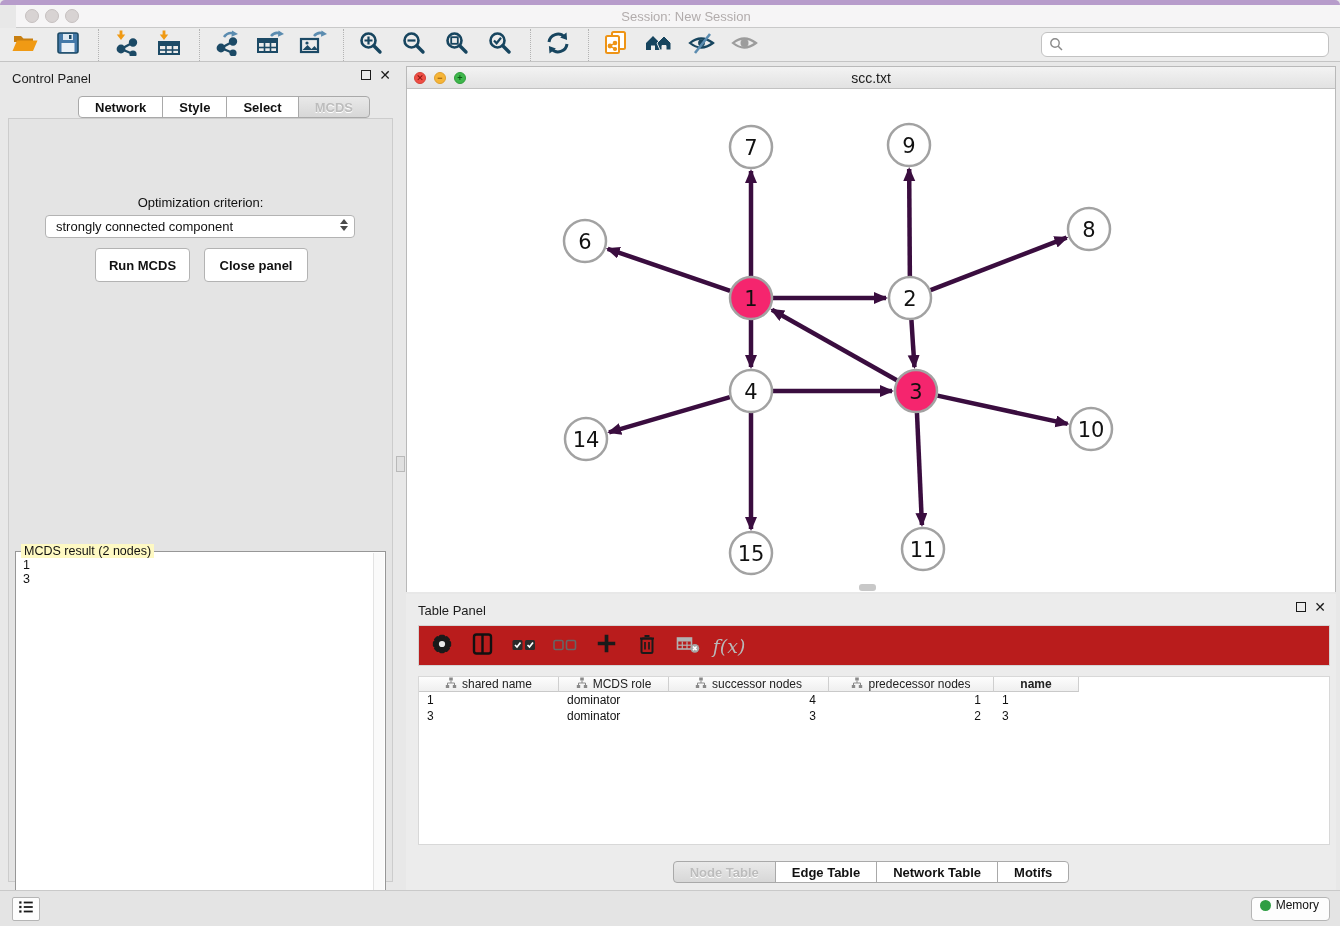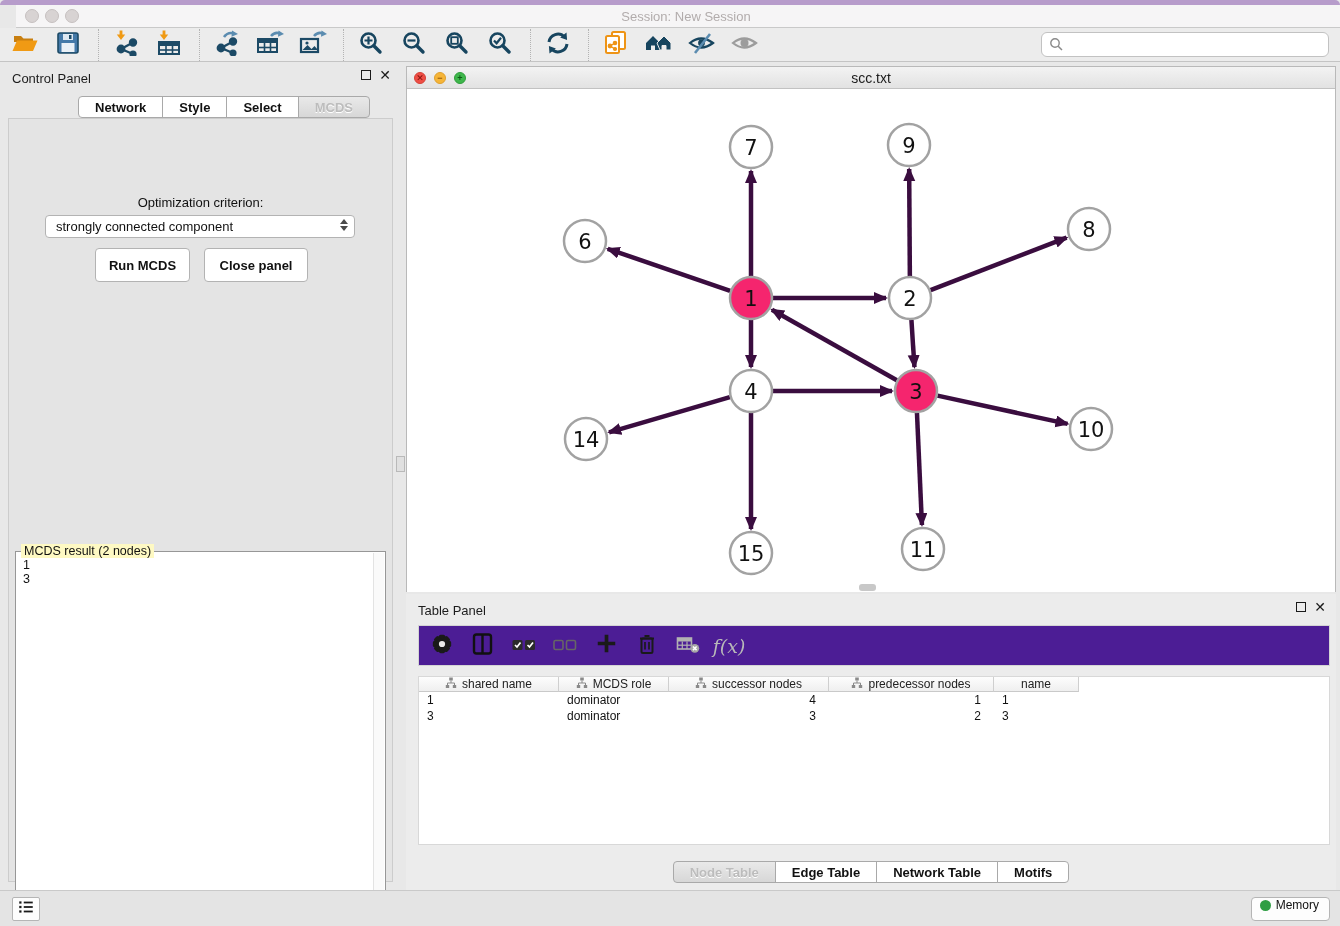--- a/index.html
+++ b/index.html
@@ -62,21 +62,21 @@
   .traffic span { width:12px; height:12px; border-radius:50%; display:flex; align-items:center; justify-content:center; font-size:9px; font-weight:bold; }
   .tl-red { background:#ef4e45; border:1px solid #d44237; color:#7d120c; }
   .tl-yellow { background:#f6b538; border:1px solid #dfa02f; color:#93580a; }
   .tl-green { background:#3eb64b; border:1px solid #2f9e3c; color:#0c5c14; }
   .net-title { position:absolute; top:3px; width:100%; text-align:center; font-size:14px; color:#1c1c1c; }
   .net-canvas { position:absolute; left:0; top:22px; width:928px; height:503px; background:#fff; }
   .canvas-hthumb { position:absolute; left:452px; bottom:1px; width:17px; height:7px; background:#c8c8c8; border-radius:3px; }
 
   
   .table-panel { position:absolute; left:406px; top:594px; width:930px; height:296px; background:#ececec; }
-  .tp-toolbar { position:absolute; left:12px; top:31px; width:912px; height:41px; background:#4c1d95; border:1px solid #d4d4d4; display:flex; align-items:center; padding-left:10px; gap:15px; }
+  .tp-toolbar { position:absolute; left:12px; top:31px; width:912px; height:41px; background:#b91c1c; border:1px solid #d4d4d4; display:flex; align-items:center; padding-left:10px; gap:15px; }
   .tp-ic { width:26px; height:26px; display:flex; align-items:center; justify-content:center; }
   .fx-label { font-family:"DejaVu Serif","Liberation Serif",serif; font-style:italic; font-size:19px; color:#b9b9b9; }
   .tp-table { position:absolute; left:12px; top:82px; width:912px; height:169px; background:#fff; border:1px solid #d8d8d8; overflow:hidden; }
   .thead { display:flex; height:15px; }
   .th { background:linear-gradient(#fdfdfd,#efefef); border-right:1px solid #cfcfcf; border-bottom:1px solid #c9c9c9; display:flex; align-items:center; justify-content:center; gap:5px; font-size:12px; color:#222; flex:none; }
   .tr { display:flex; height:16px; }
   .td { font-size:12px; color:#111; flex:none; padding:1px 8px 0 8px; white-space:nowrap; }
   .td.r { text-align:right; padding-right:13px; }
   .tp-tabs { position:absolute; left:0; top:267px; width:100%; display:flex; justify-content:center; }
 
@@ -503,21 +503,21 @@
           </div>
           <div class="th" style="width: 165px;">
             <span><svg width="12" height="12" viewBox="0 0 12 12">
                 <rect x="4.2" y="0.5" width="3.6" height="3" fill="#8a8a8a"></rect>
                 <path d="M6 3.5 V6 M2.5 6 H9.5 M2.5 6 V8 M9.5 6 V8" stroke="#8a8a8a" stroke-width="1" fill="none"></path>
                 <rect x="0.8" y="8" width="3.4" height="3" fill="#8a8a8a"></rect>
                 <rect x="7.8" y="8" width="3.4" height="3" fill="#8a8a8a"></rect>
               </svg></span>
             <span>predecessor nodes</span>
           </div>
-          <div class="th" style="width: 85px;">
+          <div class="th" style="width: 85px; font-weight: bold;">
             <span>name</span>
           </div>
         </div>
       <div id="table-body">
           <div class="tr">
             <div class="td" style="width: 140px;">1</div>
             <div class="td" style="width: 110px;">dominator</div>
             <div class="td r" style="width: 160px;">4</div>
             <div class="td r" style="width: 165px;">1</div>
             <div class="td" style="width: 85px;">1</div>

